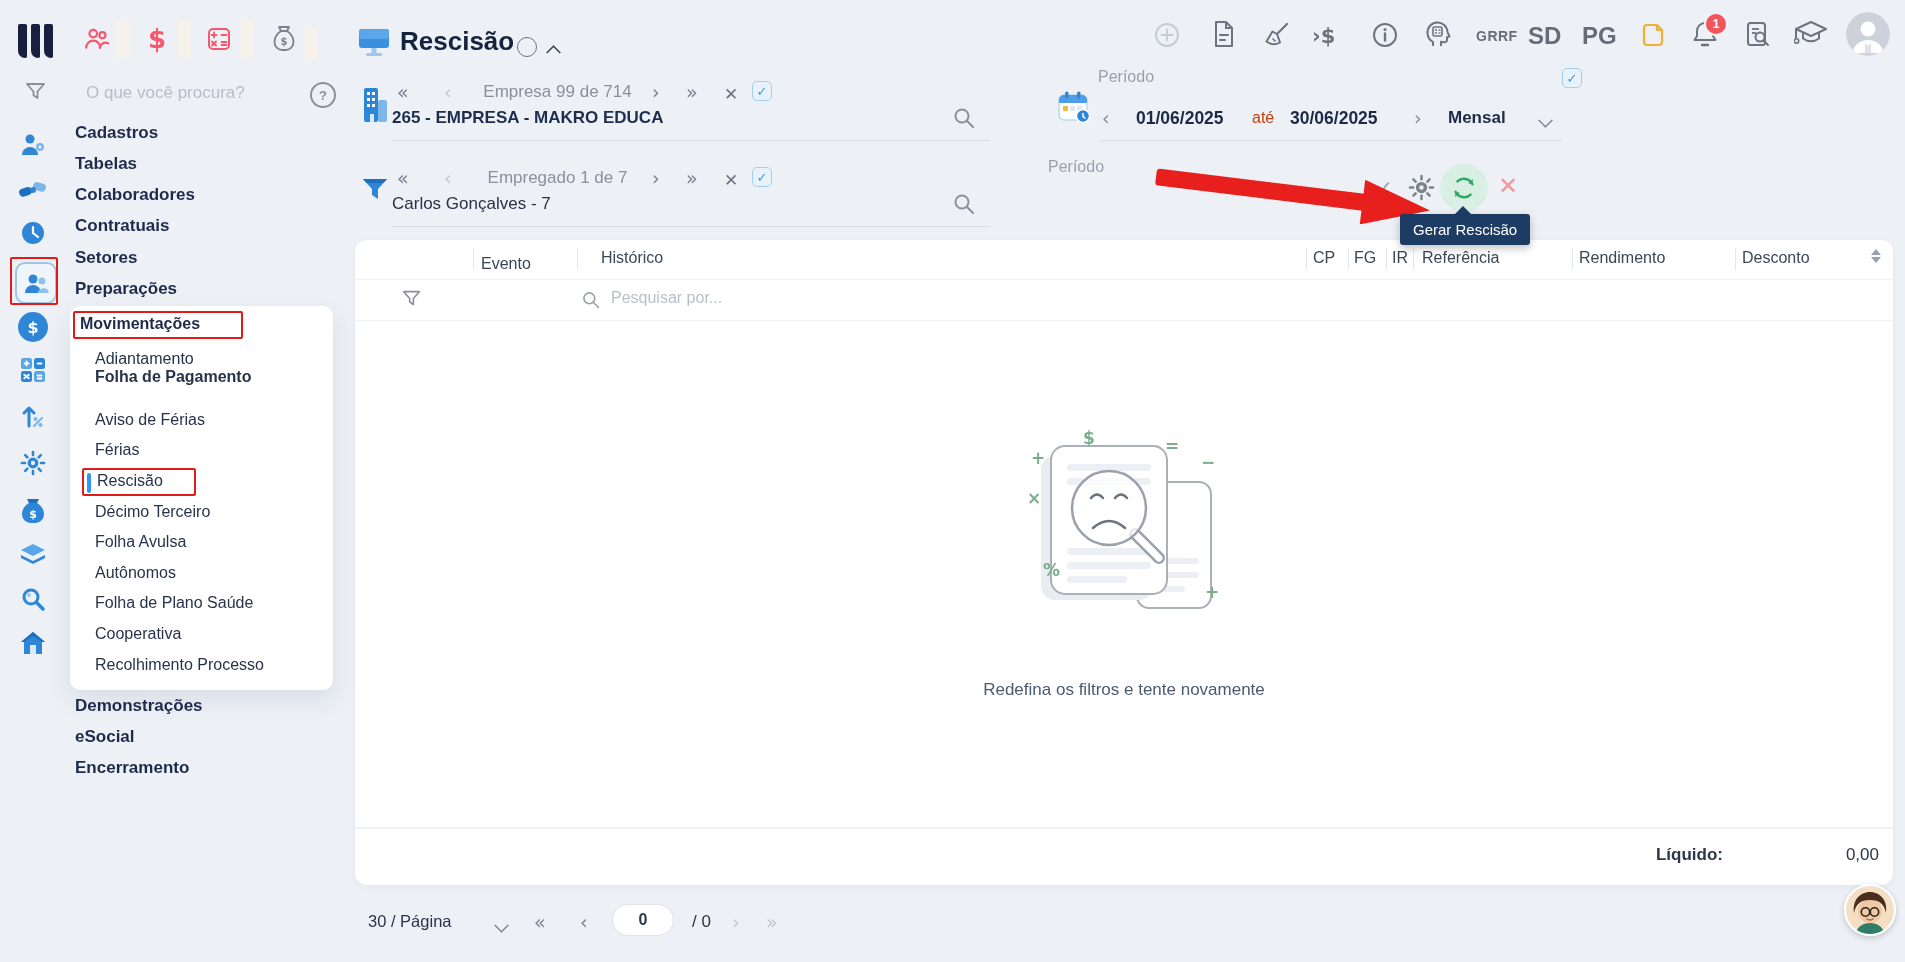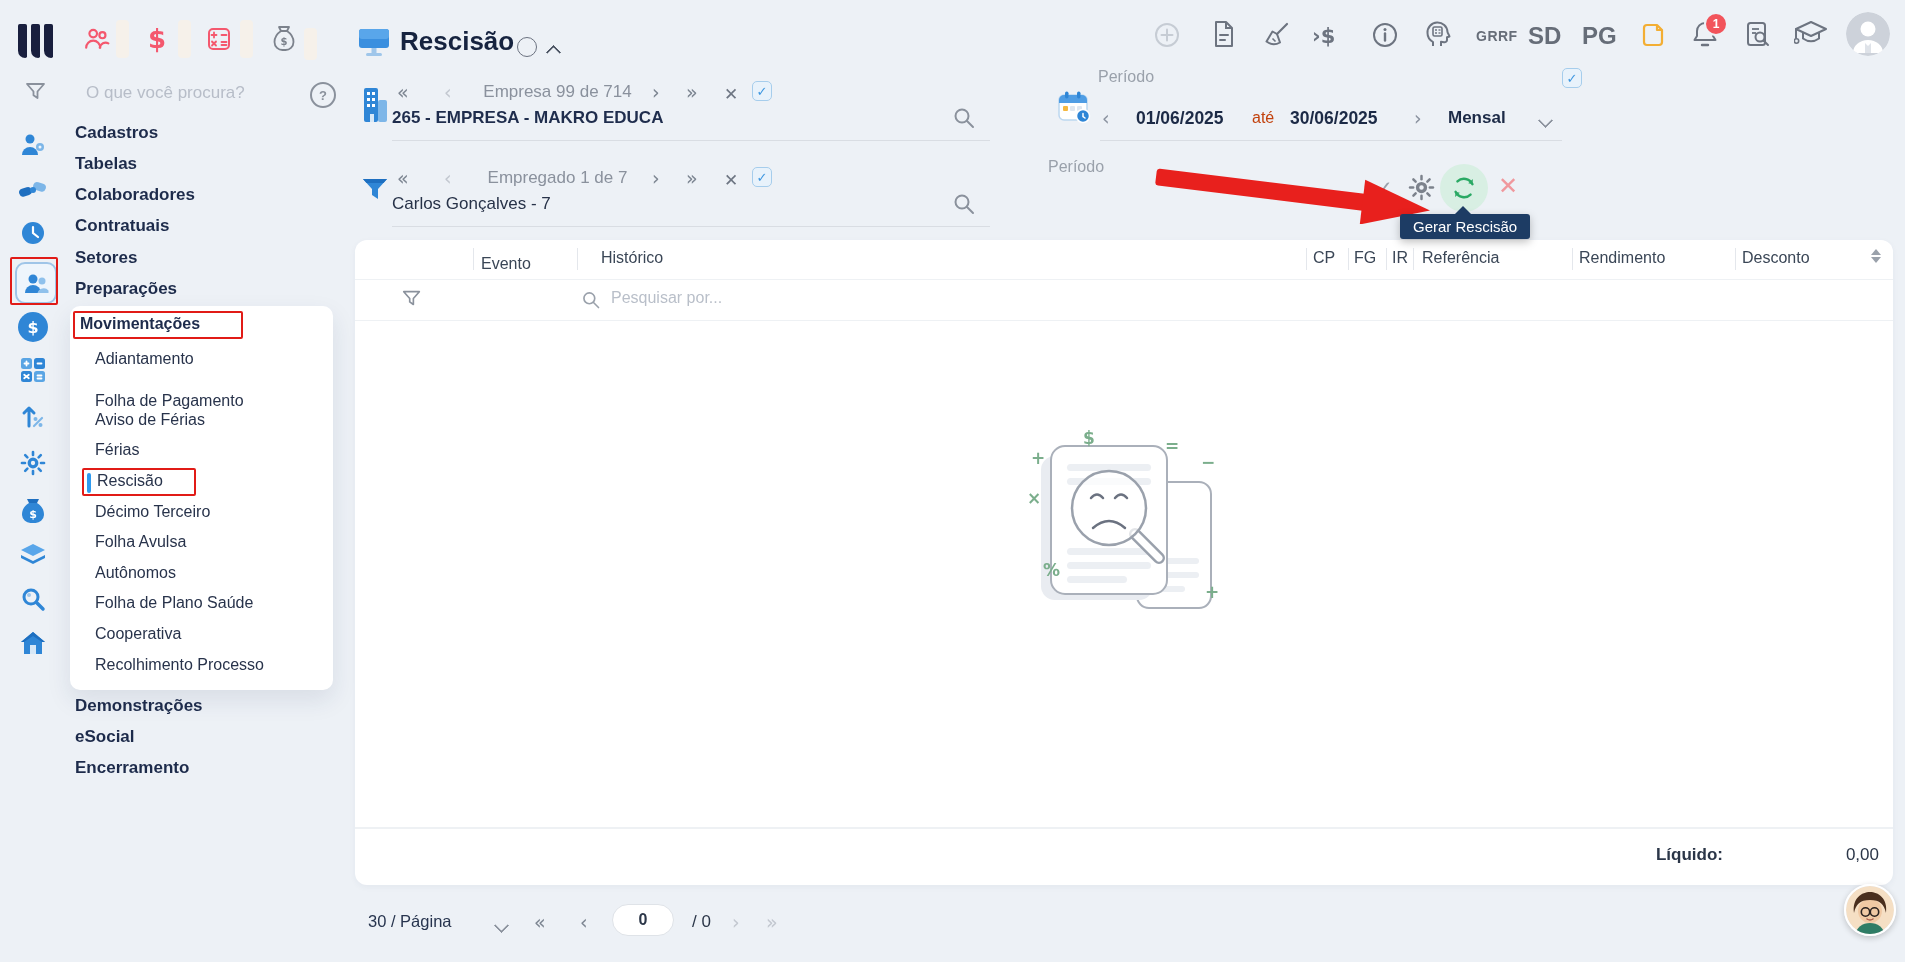--- a/index.html
+++ b/index.html
@@ -34,21 +34,21 @@
   .hdrlbl{font-size:16px;color:#3a4656;}
   .colsep{width:1px;height:22px;background:#e4e7ec;}
   .hline{height:1px;background:#eef1f4;}
   .underline{height:1px;background:#d9dde3;}
   input{font-family:"Liberation Sans",sans-serif;outline:none;}
   .ghost-input{border:none;background:transparent;font-size:17px;color:#3c4656;}
   .ghost-input::placeholder{color:#b7bdc8;}
   .search-input{border:none;background:transparent;font-size:16px;color:#3c4656;}
   .search-input::placeholder{color:#b9bfc9;}
   
-  .tooltip{background:#1d3c64;color:#fff;font-size:15px;border-radius:3px;display:flex;align-items:center;padding:0 13px;height:25px;box-shadow:0 3px 8px rgba(0,0,0,.25);}
+  .tooltip{background:#1d3c64;color:#fff;font-size:15px;border-radius:3px;display:flex;align-items:center;padding:0 13px;height:31px;box-shadow:0 3px 8px rgba(0,0,0,.25);}
   .tooltip .tri{position:absolute;top:-8px;width:0;height:0;border-left:9px solid transparent;border-right:9px solid transparent;border-bottom:9px solid #1d3c64;}
   
   .pill{width:62px;height:32px;box-sizing:border-box;border:1.5px solid #dfe3e8;border-radius:16px;background:#fff;text-align:center;font-size:16px;font-weight:bold;color:#2b3648;}
   
   .tri-up{width:0;height:0;border-left:5px solid transparent;border-right:5px solid transparent;border-bottom:6px solid #9aa1ab;}
   .tri-dn{width:0;height:0;border-left:5px solid transparent;border-right:5px solid transparent;border-top:6px solid #9aa1ab;margin-top:2px;}
   .brandbar{width:9px;height:34px;background:#191f3e;border-radius:2px 2px 2px 8px;display:inline-block;margin-right:4px;}
   .iconbtn{cursor:pointer;}
   .lbl-logo{font-weight:bold;color:#666d78;cursor:pointer;}
 </style>
@@ -212,21 +212,21 @@
   <div class="abs sideitem" style="left:75px;top:185px;">Colaboradores</div>
   <div class="abs sideitem" style="left:75px;top:216px;">Contratuais</div>
   <div class="abs sideitem" style="left:75px;top:248px;">Setores</div>
   <div class="abs sideitem" style="left:75px;top:279px;">Preparações</div>
 
   <div class="abs submenu-panel" style="left:70px;top:306px;width:263px;height:384px;"></div>
   <div class="abs sideitem" style="left:80px;top:315px;font-size:16px;">Movimentações</div>
   <div class="abs redbox" style="left:73px;top:311px;width:170px;height:28px;"></div>
 
   <div class="abs subitem" style="left:95px;top:350px;">Adiantamento</div>
-  <div class="abs subitem" style="left:95px;top:392px;">Folha de Pagamento</div>
+  <div class="abs subitem" style="left:95px;top:368px;font-weight:bold;">Folha de Pagamento</div>
   <div class="abs subitem" style="left:95px;top:411px;">Aviso de Férias</div>
   <div class="abs subitem" style="left:95px;top:441px;">Férias</div>
   <div class="abs" style="left:87px;top:473px;width:4px;height:20px;border-radius:2px;background:#2f9bf0;"></div>
   <div class="abs subitem" style="left:97px;top:472px;">Rescisão</div>
   <div class="abs redbox" style="left:82px;top:468px;width:114px;height:28px;"></div>
   <div class="abs subitem" style="left:95px;top:503px;">Décimo Terceiro</div>
   <div class="abs subitem" style="left:95px;top:533px;">Folha Avulsa</div>
   <div class="abs subitem" style="left:95px;top:564px;">Autônomos</div>
   <div class="abs subitem" style="left:95px;top:594px;">Folha de Plano Saúde</div>
   <div class="abs subitem" style="left:95px;top:625px;">Cooperativa</div>
@@ -513,20 +513,21 @@
         <text x="64" y="14">$</text>
         <text x="146" y="22">=</text>
         <text x="12" y="34">+</text>
         <text x="182" y="38">−</text>
         <text x="8" y="74">×</text>
         <text x="24" y="146">%</text>
         <text x="186" y="168">+</text>
       </g>
     </svg>
 
+    <div class="abs" style="left:0;top:440px;width:1538px;text-align:center;font-size:17px;color:#4b5a70;">Redefina os filtros e tente novamente</div>
 
     <div class="abs hline" style="left:0;top:587px;width:1538px;height:1.5px;"></div>
     <span class="abs" style="right:170px;top:605px;font-size:17px;font-weight:bold;color:#2b3648;">Líquido:</span>
     <span class="abs" style="right:14px;top:605px;font-size:17px;color:#2b3648;">0,00</span>
   </div>
 
   <span class="abs" style="left:368px;top:912px;font-size:16.5px;color:#27344e;cursor:pointer;">30 / Página</span>
   <span class="abs iconbtn" style="left:496px;top:917px;"><span class="chev down gray"></span></span>
   <span class="abs navg" style="left:534px;top:910px;">«</span>
   <span class="abs navg" style="left:580px;top:910px;">‹</span>

